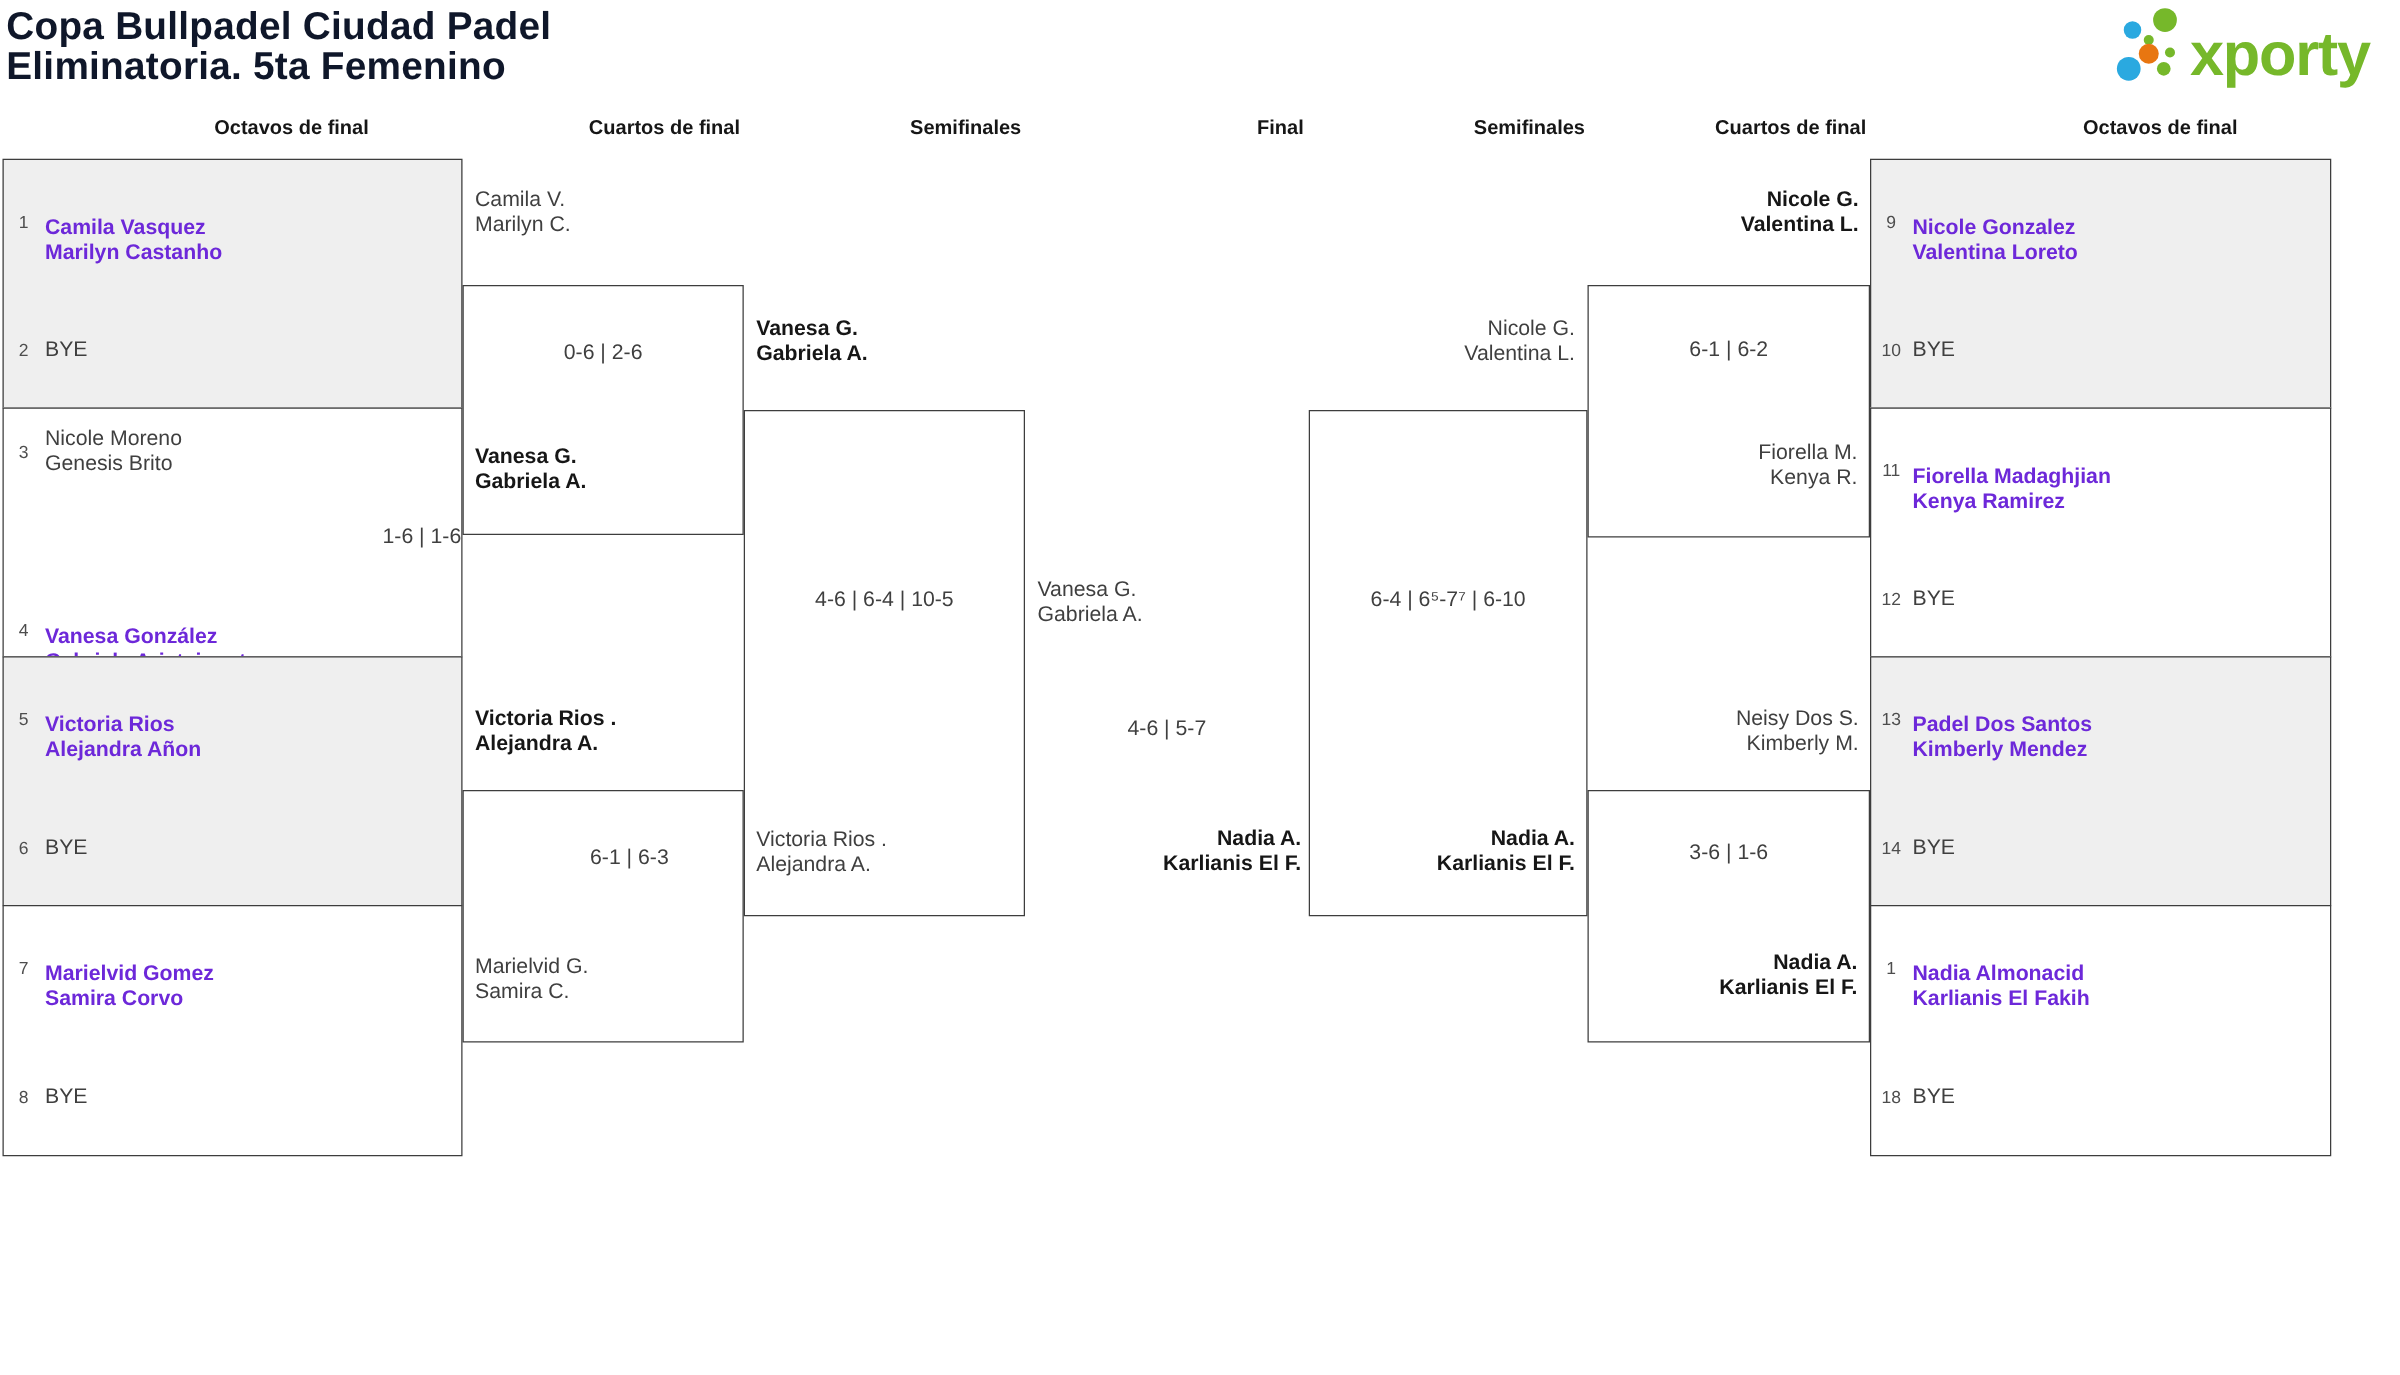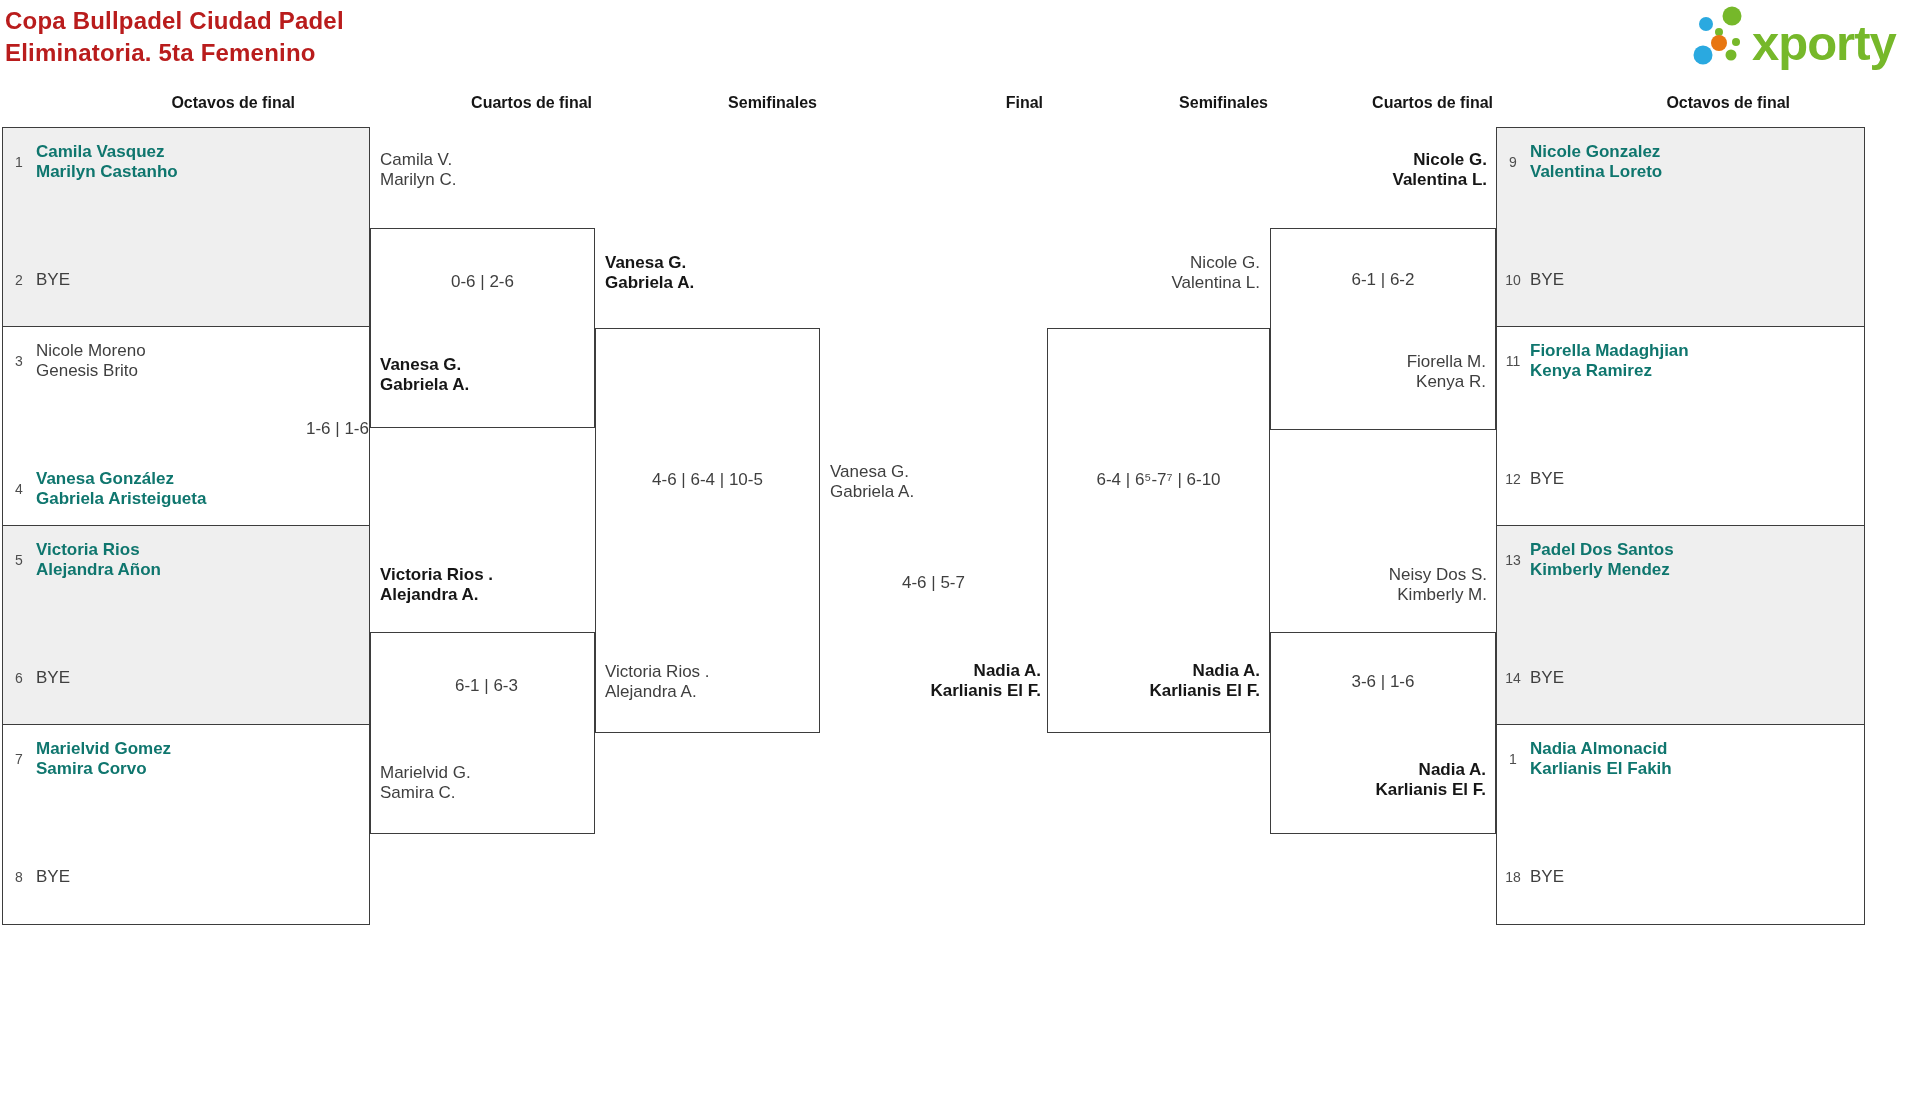--- a/index.html
+++ b/index.html
@@ -1,33 +1,33 @@
 <!DOCTYPE html>
 <html><head>
 <meta charset="utf-8">
 <style>
   html,body{margin:0;padding:0;background:#fff;}
   .page{position:relative;width:1920px;height:1100px;background:#ffffff;overflow:hidden;
         font-family:"Liberation Sans","DejaVu Sans",sans-serif;color:#3f3f3f;}
 
-  .title{position:absolute;left:5px;top:5px;font-size:24px;line-height:32px;
-         font-weight:700;color:#b91c1c;letter-spacing:0.2px;}
+  .title{position:absolute;left:5px;top:5px;font-size:31px;line-height:32px;
+         font-weight:700;color:#0f172a;letter-spacing:0.2px;}
 
   .logo{position:absolute;left:1688px;top:2px;width:228px;height:72px;cursor:pointer;}
 
   .round{position:absolute;top:94px;width:220px;text-align:right;font-size:16px;
          font-weight:700;color:#161616;}
 
   .box{position:absolute;border:1px solid #3d3d3d;background:#ffffff;box-sizing:border-box;}
   .box.shaded{background:#efefef;}
 
   .slot{position:absolute;left:6px;display:flex;align-items:center;gap:7px;}
   .seed{font-size:14px;color:#4d4d4d;min-width:20px;text-align:center;flex:0 0 auto;}
   .team{font-size:17px;line-height:20px;color:#3f3f3f;}
-  .team.w{font-weight:700;color:#0f766e;}
+  .team.w{font-weight:700;color:#6d28d9;margin-top:30px;}
 
   .oscore{position:absolute;left:0;top:92px;width:100%;text-align:right;
           font-size:17px;color:#3f3f3f;}
 
   .score{position:absolute;font-size:17px;color:#3f3f3f;text-align:center;}
 
   .plabel{position:absolute;font-size:17px;line-height:20px;color:#3f3f3f;}
   .plabel.w{font-weight:700;color:#161616;}
   .plabel.r{text-align:right;}
 </style>
@@ -213,21 +213,21 @@
   <div class="score" style="left:370px;top:272px;width:225px">0-6 | 2-6</div>
   <div class="plabel w" style="left:380px;top:355px">
     <div>Vanesa G.</div>
       <div>Gabriela A.</div>
   </div>
 
   <div class="plabel w" style="left:380px;top:565px">
     <div>Victoria Rios .</div>
       <div>Alejandra A.</div>
   </div>
-  <div class="score" style="left:374px;top:676px;width:225px">6-1 | 6-3</div>
+  <div class="score" style="left:391px;top:676px;width:225px">6-1 | 6-3</div>
   <div class="plabel" style="left:380px;top:763px">
     <div>Marielvid G.</div>
       <div>Samira C.</div>
   </div>
 
   <div class="plabel w" style="left:605px;top:253px">
     <div>Vanesa G.</div>
       <div>Gabriela A.</div>
   </div>
   <div class="score" style="left:595px;top:470px;width:225px">4-6 | 6-4 | 10-5</div>

